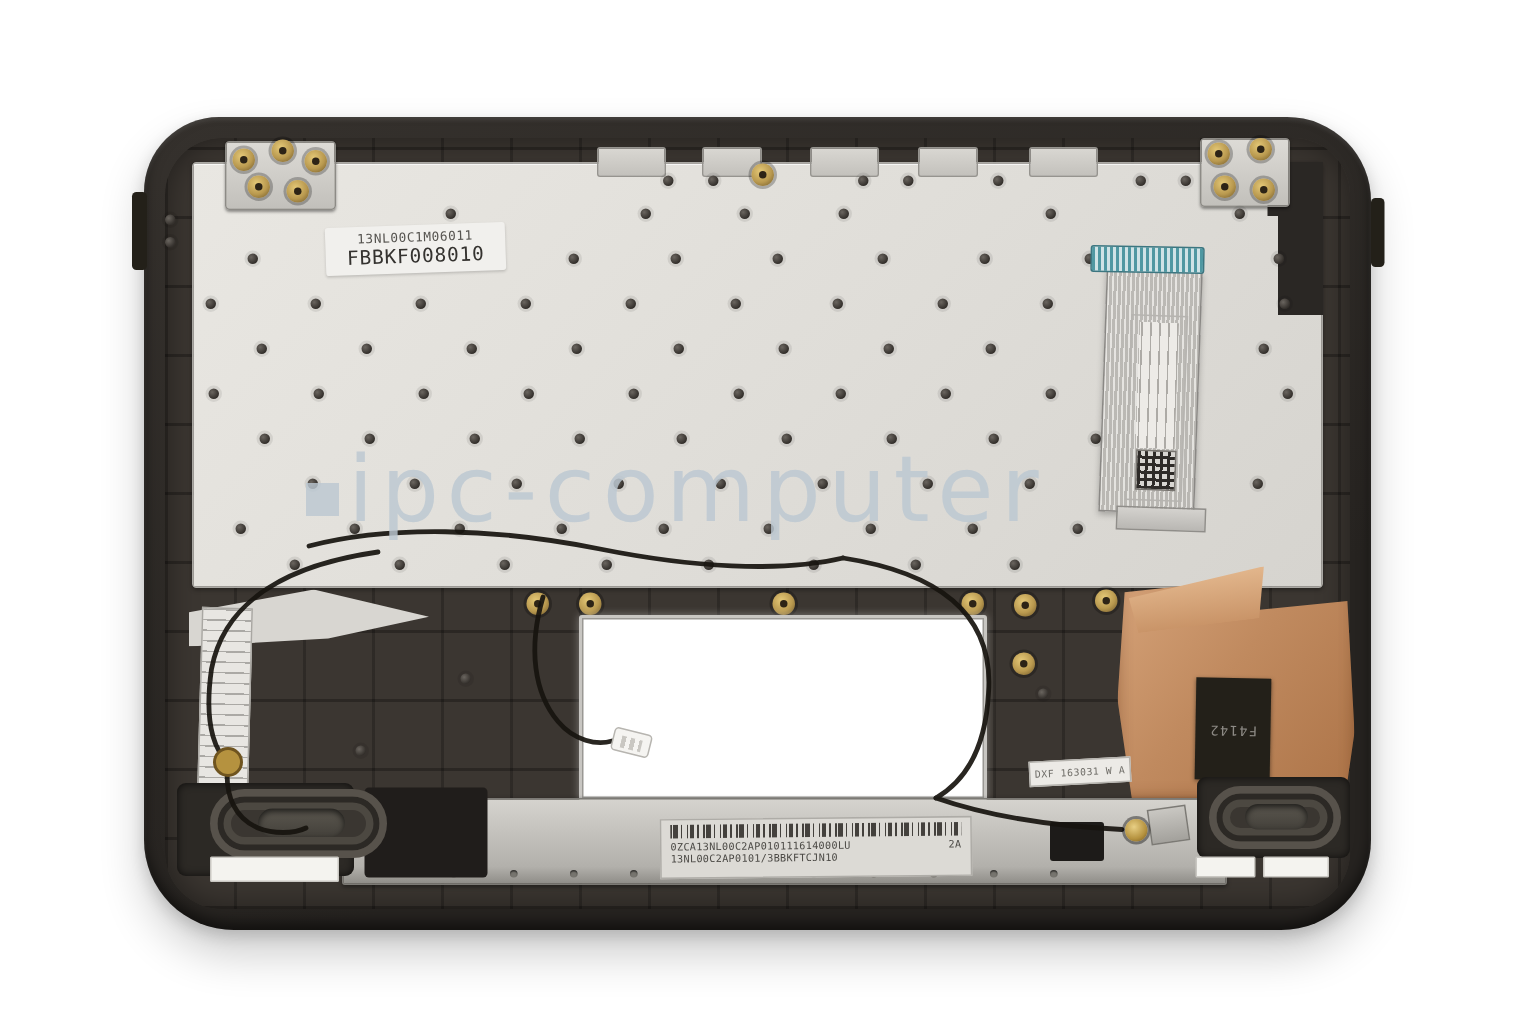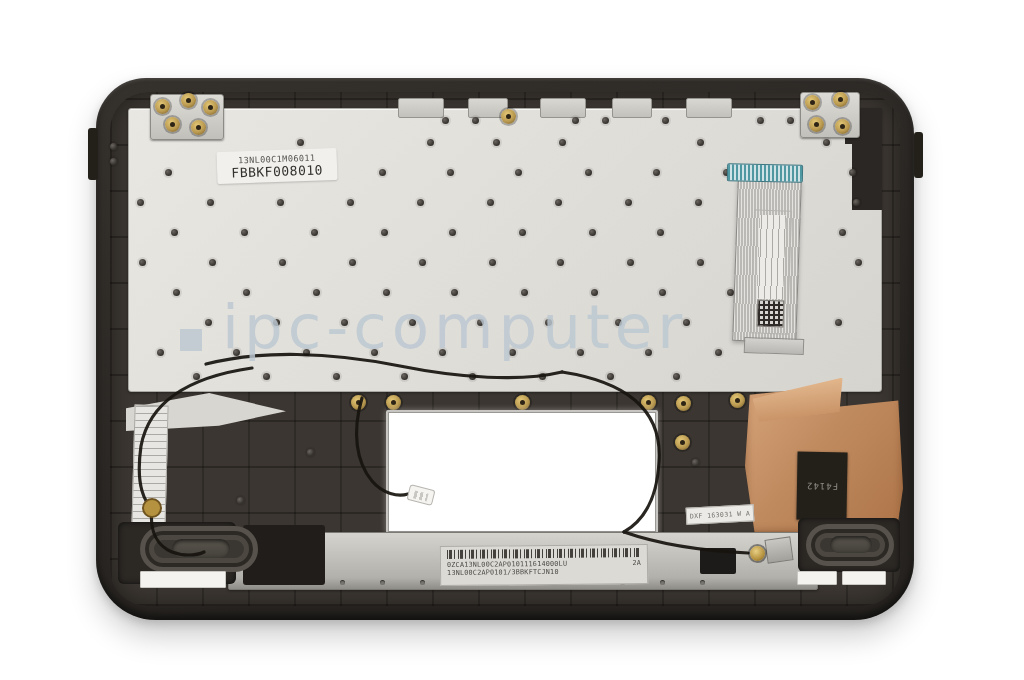--- a/index.html
+++ b/index.html
@@ -124,21 +124,21 @@
   .wire-connector::after{content:"";position:absolute;left:5px;top:4px;width:14px;height:8px;
     background:repeating-linear-gradient(90deg,#c9c7c2 0 3px,#f5f4f1 3px 6px);}
   .coax{position:absolute;left:750px;top:546px;width:15px;height:15px;border-radius:50%;
     background:radial-gradient(circle at 40% 35%, #e8cf84, #b5923f 60%, #6f541f);box-shadow:0 0 0 2px rgba(0,0,0,.4);}
   .coax-bracket{position:absolute;left:766px;top:538px;width:26px;height:24px;transform:rotate(-8deg);
     background:linear-gradient(#c9c7c2,#a3a19c);border:1px solid #7c7a75;}
 
   svg.cables{position:absolute;left:0;top:0;pointer-events:none;}
 
   
-  .watermark{position:absolute;left:180px;top:296px;display:flex;align-items:center;gap:20px;
+  .watermark{position:absolute;left:204px;top:296px;display:flex;align-items:flex-start;gap:6px;
     opacity:.82;pointer-events:none;}
   .wm-square{width:22px;height:22px;background:var(--watermark);margin-top:26px;}
   .wm-text{font-size:61px;letter-spacing:5px;color:var(--watermark);font-weight:400;line-height:1;}
   .frame-bump{position:absolute;background:#232019;border-radius:3px;}
 </style>
 </head>
 <body>
 
 <div class="canvas">
 

